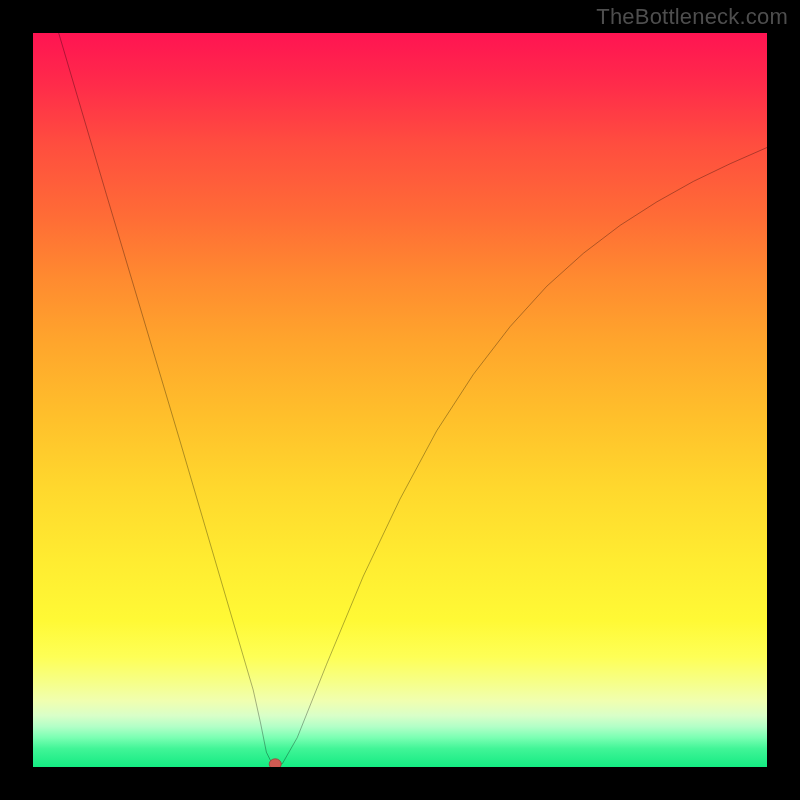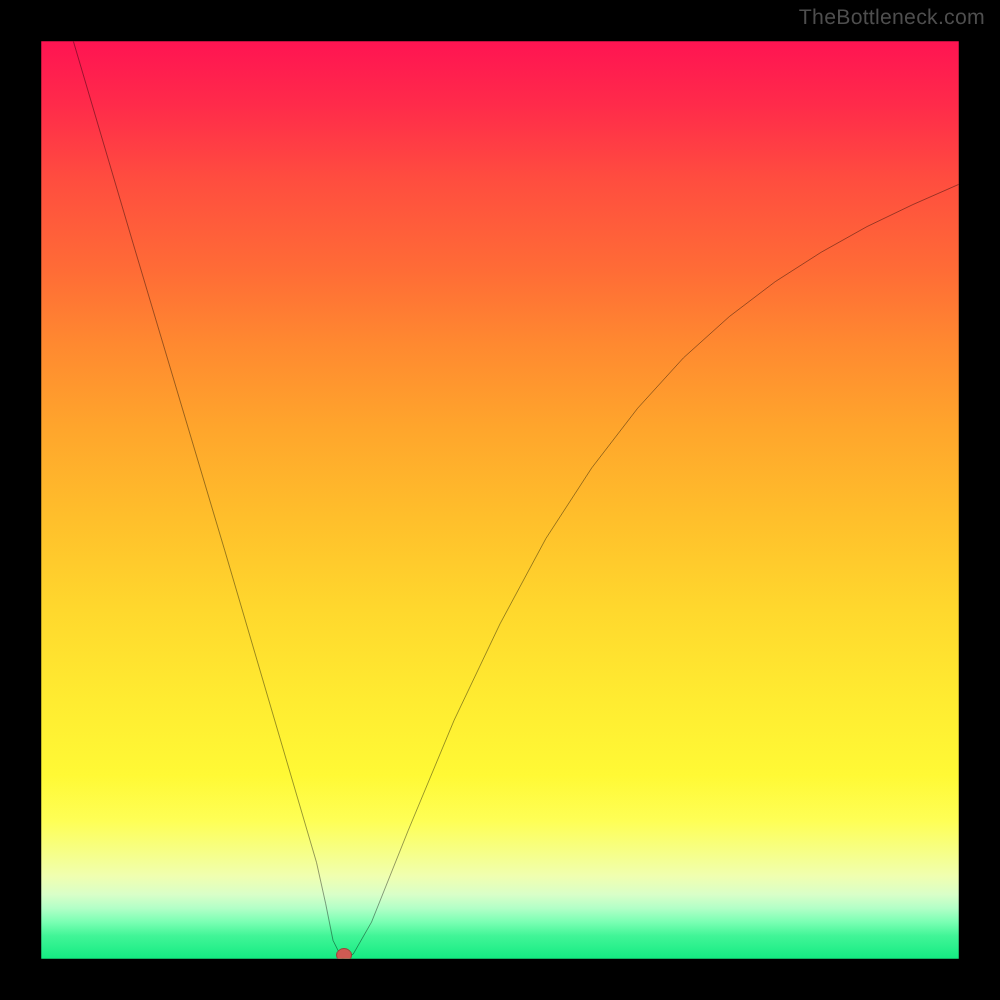--- a/index.html
+++ b/index.html
@@ -47,21 +47,21 @@
     left: 33px;
     top: 33px;
     width: 734px;
     height: 734px;
   }
   .watermark {
     position: absolute;
     top: 4px;
     right: 12px;
     color: #4e4e4e;
-    font-size: 17px;
+    font-size: 22px;
     font-weight: 500;
     letter-spacing: 0.2px;
     user-select: none;
   }
 </style>
 </head>
 <body>
 
 <div class="container">
   <div class="plot-bg"></div>

